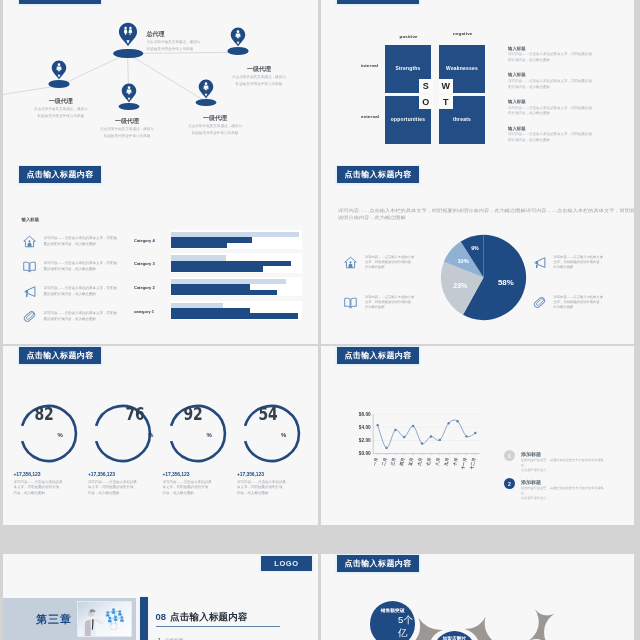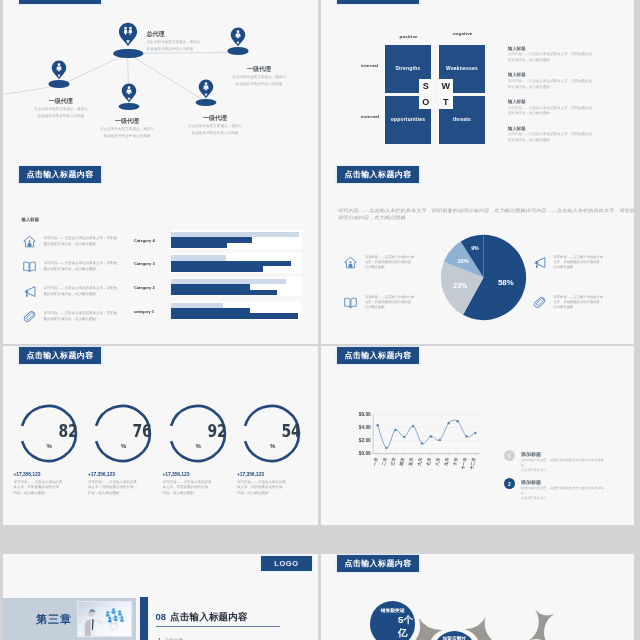--- a/index.html
+++ b/index.html
@@ -72,21 +72,21 @@
   .s4-r{left:212px;top:89.7px;}
   .s4-item{display:flex;align-items:flex-start;height:40.3px;}
   .s4-ic{width:13px;height:13px;flex:0 0 13px;margin-right:7.5px;margin-top:1px;}
   .s4-ic svg{width:13px;height:13px;display:block;}
   .s4-tx{font-size:3.3px;color:#9aa0a6;line-height:5.2px;}
   
   .s5-row{position:absolute;left:0;top:0;width:315px;height:179px;}
   .s5-cell{position:absolute;width:76px;}
   .s5-ring{position:absolute;left:8px;top:0;width:61px;height:61px;}
   .s5-num{position:absolute;left:0;top:0;width:61px;height:61px;display:flex;
-      align-items:flex-end;justify-content:center;flex-direction:column;}
+      align-items:flex-start;justify-content:center;}
   .s5-n{font-size:18px;font-weight:700;color:#31404d;letter-spacing:-0.3px;
       font-family:"DejaVu Sans",sans-serif;font-stretch:condensed;display:inline-block;
       transform:scaleX(0.86);transform-origin:center;}
   .s5-p{font-size:6px;font-weight:700;color:#31404d;margin-left:2.5px;align-self:center;position:relative;top:2px;}
   .s5-amt{position:absolute;left:4px;top:68px;font-size:5px;font-weight:700;color:#1f4b85;letter-spacing:-.1px;}
   .s5-txt{position:absolute;left:4px;top:77px;width:68px;font-size:3.5px;color:#9aa0a6;line-height:5.6px;}
   
   .s6-chart{position:absolute;left:30px;top:54px;width:165px;height:115px;}
   .s6-kpi{position:absolute;left:183px;top:46px;}
   .s6-kl{font-size:7.5px;font-weight:700;color:#4b5560;letter-spacing:.3px;}
@@ -119,21 +119,21 @@
   .s7-rule{position:absolute;left:152.5px;top:72px;width:124px;height:1px;background:#5f7da5;}
   .s7-list{position:absolute;left:155px;top:81px;}
   .s7-lrow{font-size:4.6px;line-height:11px;color:#8a9099;}
   .s7-ln{font-weight:700;color:#4f5a66;margin-right:3px;}
   .s7-lx{color:#8a9099;}
   
   .s8-link{position:absolute;left:0;top:0;width:313px;height:113px;}
   .s8-bub{position:absolute;border-radius:50%;background:#1f4b85;color:#fff;
       display:flex;flex-direction:column;align-items:center;justify-content:center;}
   .s8-cap{font-size:4.6px;font-weight:700;letter-spacing:.2px;}
-  .s8-val{font-size:9.5px;font-weight:700;letter-spacing:.4px;margin-top:1px;padding-left:28px;}
+  .s8-val{font-size:9.5px;font-weight:400;letter-spacing:.4px;margin-top:1px;padding-left:28px;}
   .b1{left:48.9px;top:47.3px;width:45.6px;height:45.6px;}
   .b2{left:111.6px;top:76.7px;width:43.6px;height:43.6px;}
   .b3{left:168px;top:44.4px;width:44.8px;height:44.8px;}
   .b4{left:227.8px;top:57.3px;width:44.3px;height:44.3px;}
   .s8-desc{position:absolute;font-size:3.5px;color:#9aa0a6;line-height:7.5px;white-space:nowrap;}
   .d1{left:36px;top:97px;}
   .d2{left:157px;top:97px;}
 </style>
 </head>
 <body>
@@ -436,21 +436,21 @@
             <span class="s5-n">82</span>
             <span class="s5-p">%</span>
           </div>
           <div class="s5-amt">+17,356,123</div>
           <div class="s5-txt"><span>详写内容……点击输入本栏的具</span><br><span>体文字，简明扼要的说明分项</span><br><span>内容，此为概念图解</span></div>
         </div>
         <div class="s5-cell" style="left: 81px; top: 56.5px;">
           <svg class="s5-ring" viewBox="0 0 100 100">
             <path d="M 6.74 37.60 A 45 45 0 1 1 6.74 62.40" fill="none" stroke="#24497c" stroke-width="4.3"></path>
           </svg>
-          <div class="s5-num" style="left: 8px;">
+          <div class="s5-num" style="left: 24px;">
             <span class="s5-n">76</span>
             <span class="s5-p">%</span>
           </div>
           <div class="s5-amt">+17,356,123</div>
           <div class="s5-txt"><span>详写内容……点击输入本栏的具</span><br><span>体文字，简明扼要的说明分项</span><br><span>内容，此为概念图解</span></div>
         </div>
         <div class="s5-cell" style="left: 155.5px; top: 56.5px;">
           <svg class="s5-ring" viewBox="0 0 100 100">
             <path d="M 6.74 37.60 A 45 45 0 1 1 6.74 62.40" fill="none" stroke="#24497c" stroke-width="4.3"></path>
           </svg>

